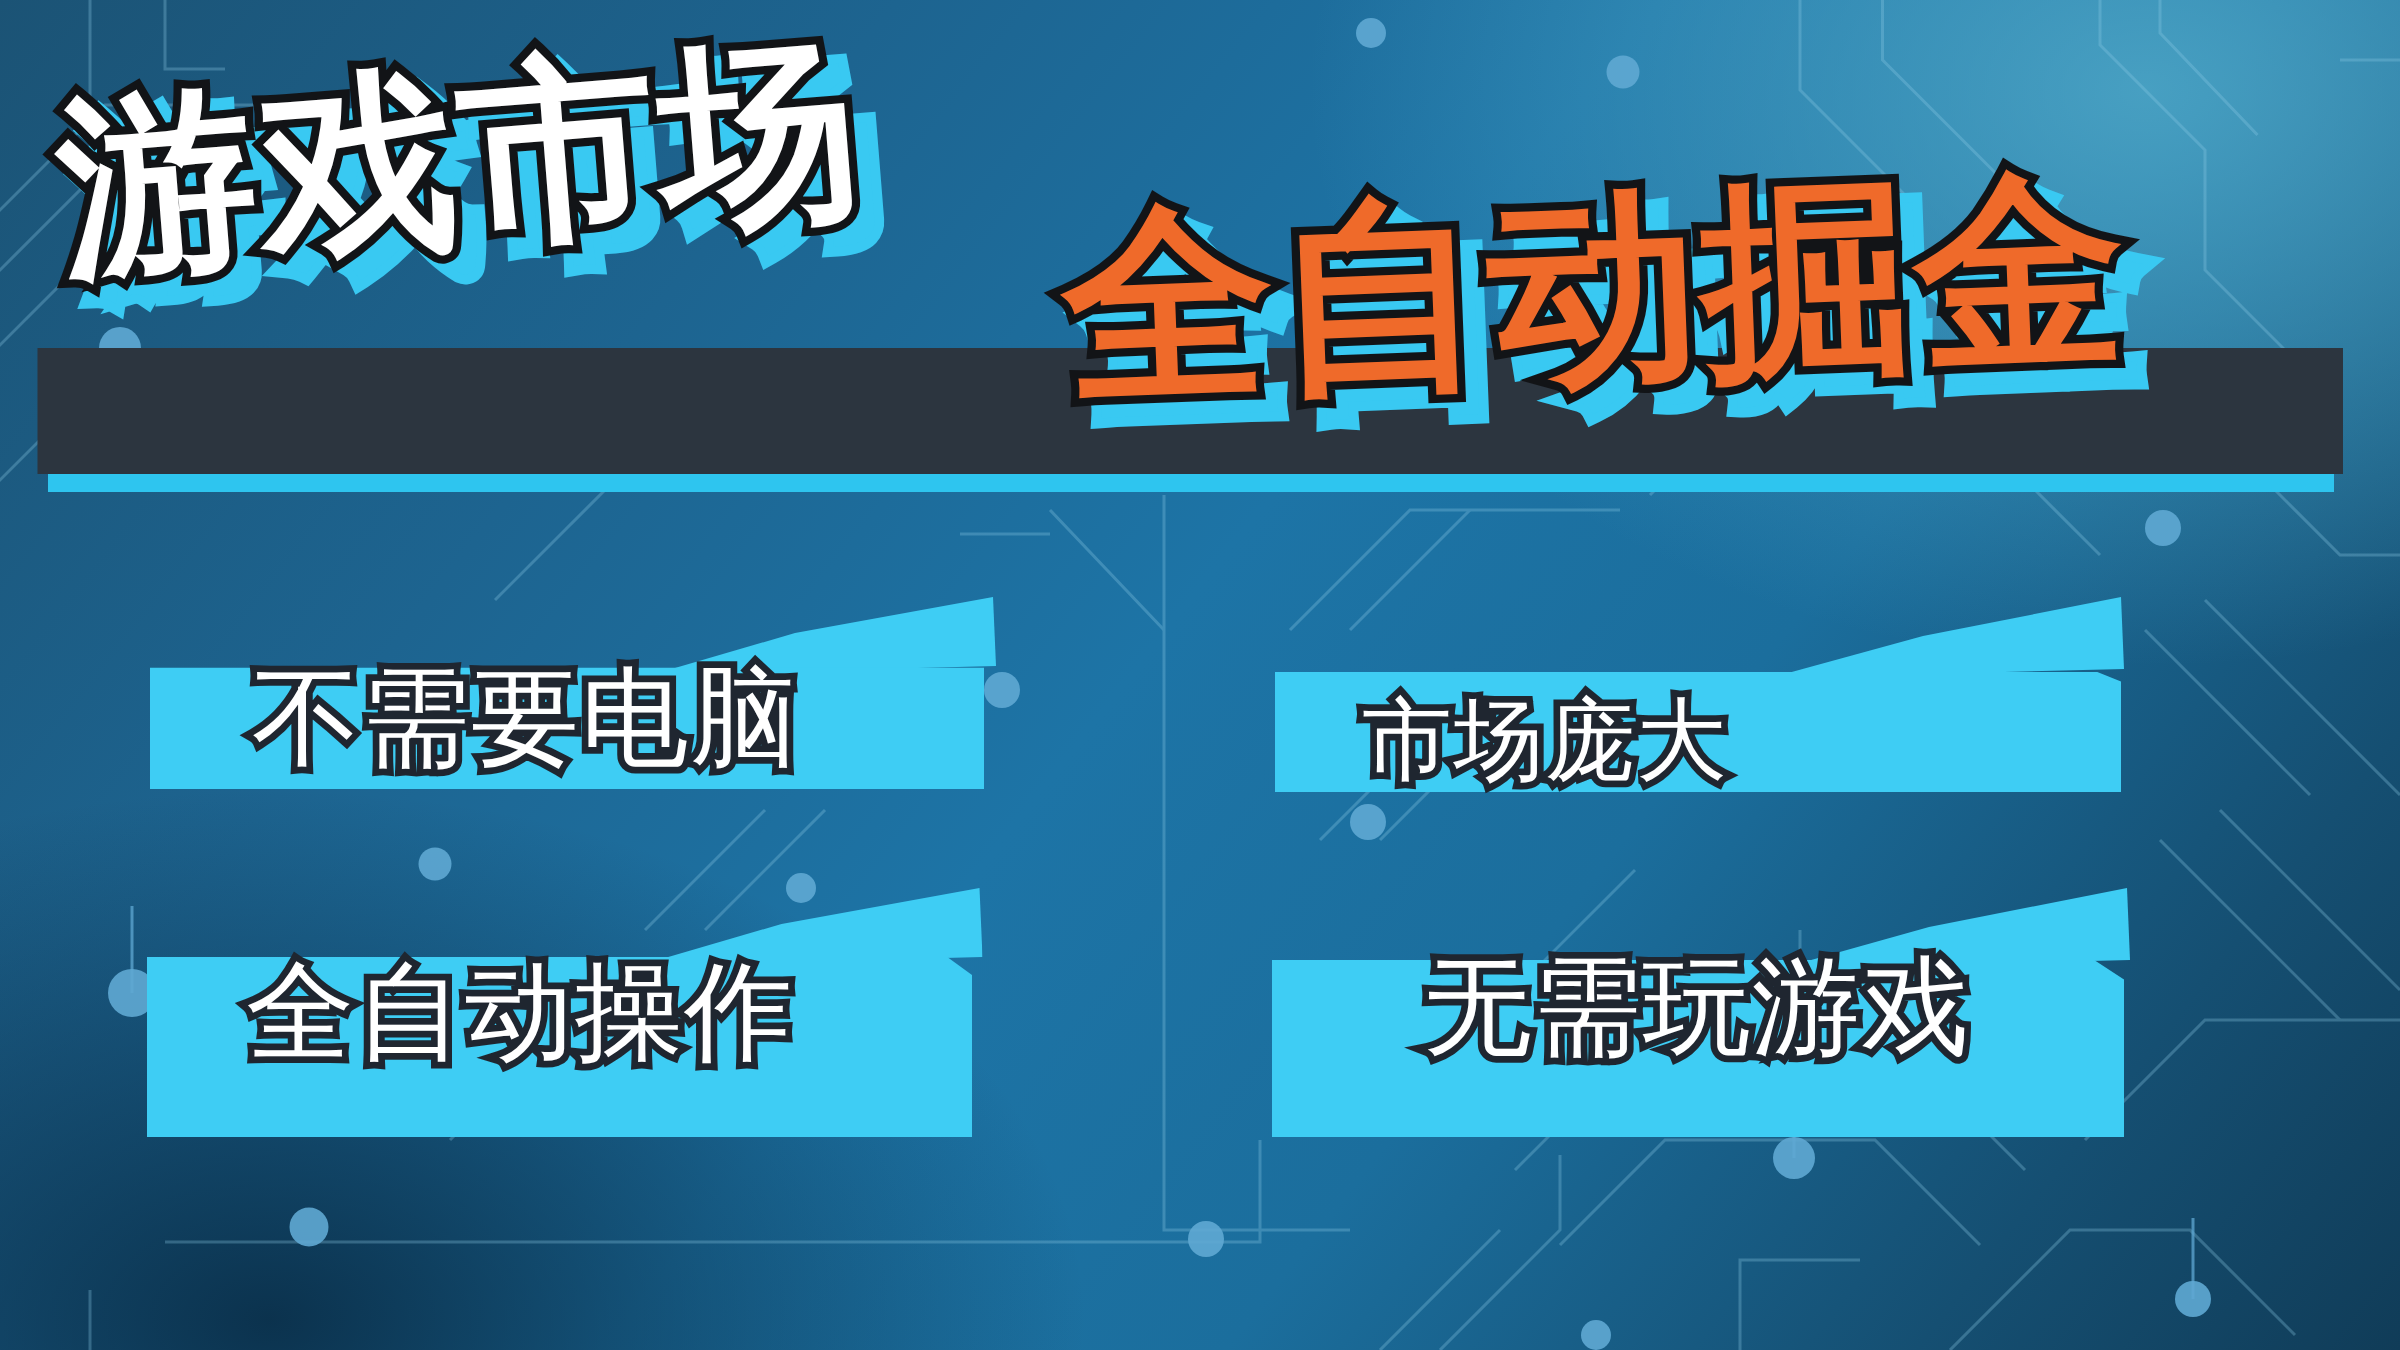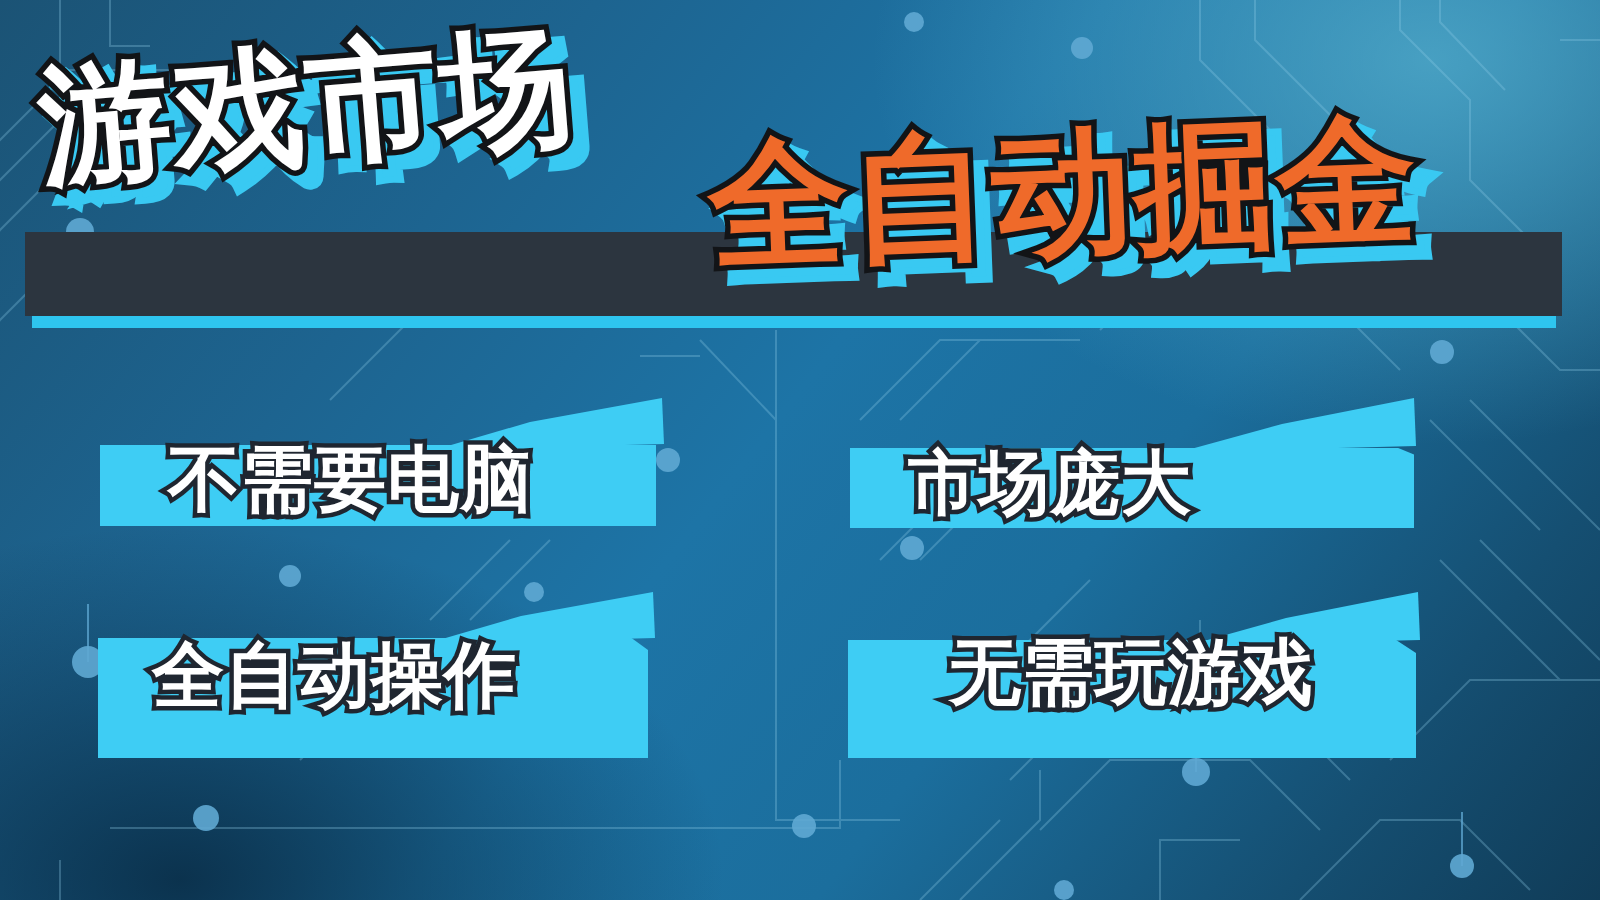--- a/index.html
+++ b/index.html
@@ -98,30 +98,30 @@
   .fbox.b4 { left: 848px;  top: 640px; width: 568px; height: 118px;
              clip-path: polygon(0 0, 96.5% 0, 100% 11%, 100% 100%, 0 100%); }
 
   
   .wedge { position: absolute; }
   .wedge svg { display: block; }
 
   .flabel {
     position: absolute;
     white-space: nowrap;
-    font-weight: bold;
+    font-weight: normal;
     color: #ffffff;
     -webkit-text-stroke: 9px #1f2630;
     paint-order: stroke fill;
     line-height: 1;
     letter-spacing: 1px;
   }
   #lab1 { left: 168px; top: 443px; font-size: 72px; }
-  #lab2 { left: 908px; top: 448px; font-size: 70px; }
-  #lab3 { left: 152px; top: 639px; font-size: 72px; }
+  #lab2 { left: 908px; top: 464px; font-size: 60px; }
+  #lab3 { left: 164px; top: 639px; font-size: 72px; }
   #lab4 { left: 908px; top: 636px; font-size: 72px; margin-left: 41px; }
 </style>
 </head>
 <body>
 
 <div id="poster">
 
   <div class="circuit">
     <svg viewBox="0 0 1600 900" xmlns="http://www.w3.org/2000/svg">
       <g stroke="#8fcde8" stroke-width="2" fill="none" opacity="0.30">

